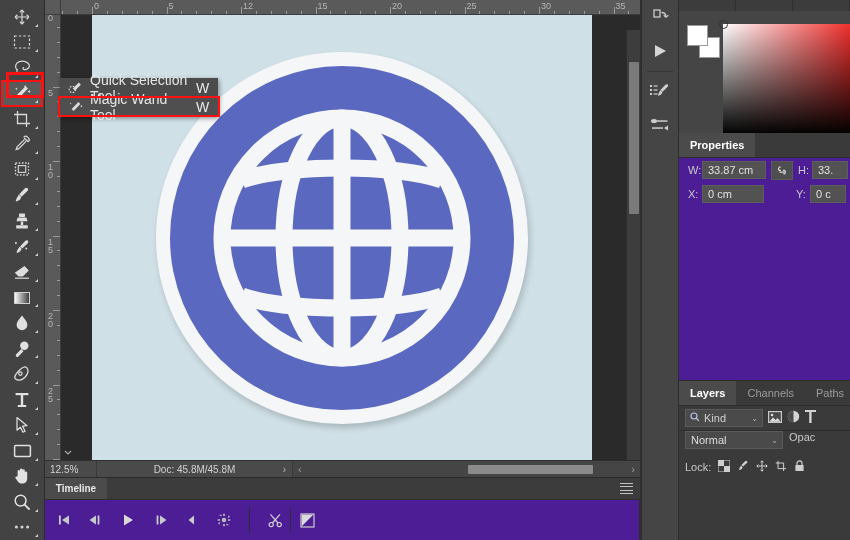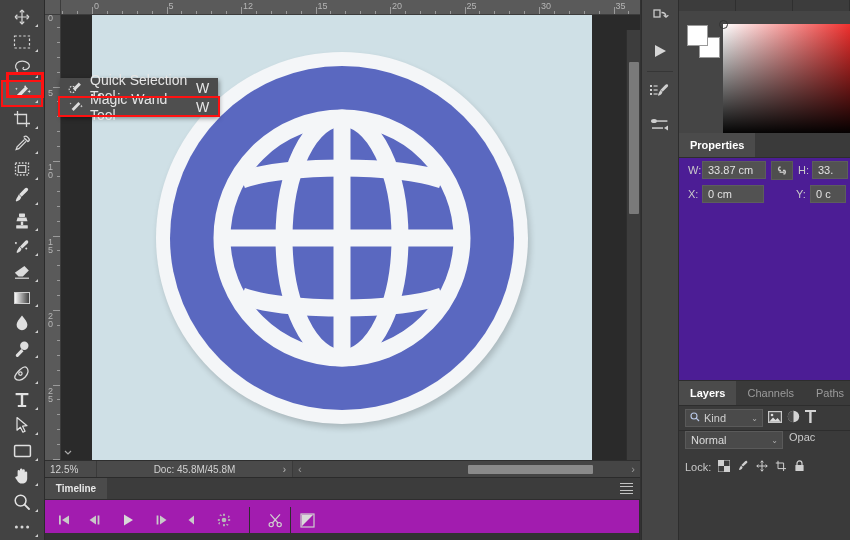--- a/index.html
+++ b/index.html
@@ -195,22 +195,22 @@
   #hscroll .arrow-r { position: absolute; right: 5px; color: #9a9a9a; font-size: 11px; }
   #hs-thumb {
     position: absolute; left: 175px; top: 4px;
     width: 125px; height: 9px;
     background: #8a8a8a; border-radius: 1px;
   }
 
   
   #timeline {
     position: absolute; left: 45px; top: 477px;
-    width: 595px; height: 56px;
-    background: #a21caf;
+    width: 595px; height: 63px;
+    background: #4c1d95;
     border-top: 1px solid #2b2b2b;
   }
   #tl-tabbar {
     height: 22px; background: #3c3c3c;
     display: flex; align-items: stretch;
     position: relative;
     border-bottom: 1px solid #2e2e2e;
   }
   #tl-tab {
     width: 62px;

